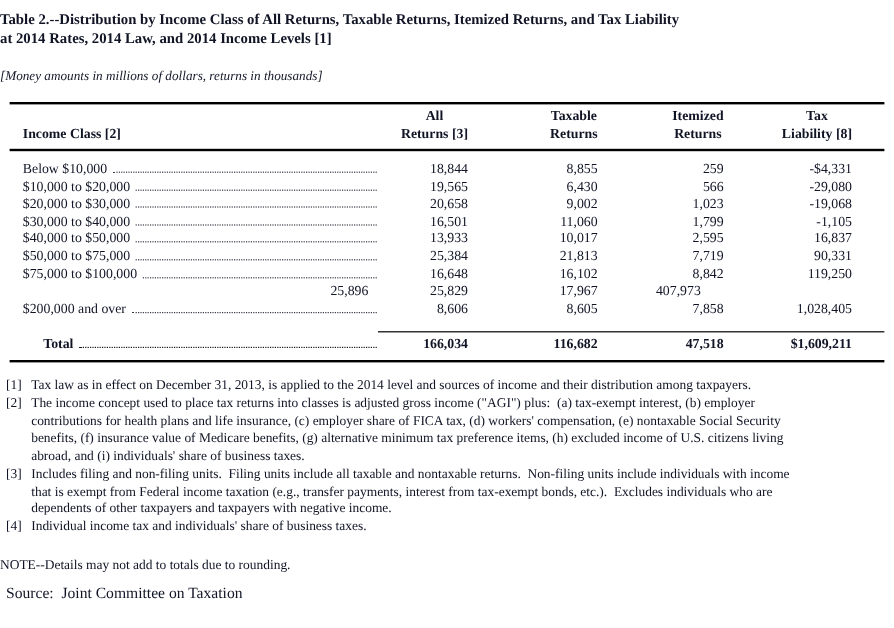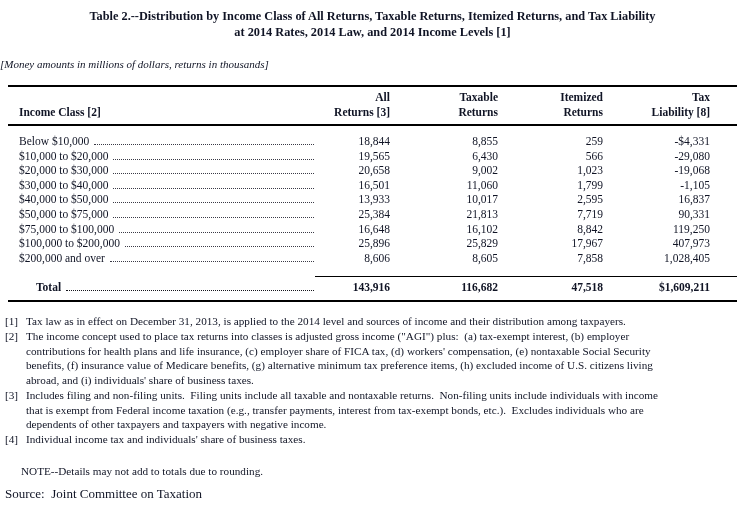--- a/index.html
+++ b/index.html
@@ -6,57 +6,57 @@
   html,body { background:#ffffff; }
   .page {
     position:relative;
     width:745px; height:523px;
     background:#ffffff;
     overflow:hidden;
     font-family:"Liberation Serif","DejaVu Serif",serif;
     color:#101425;
   }
   
-  .title-block { margin-top:8px; text-align:center; font-weight:bold; font-size:12.3px; line-height:16px;font-family:Liberation Serif, serif; }
+  .title-block { margin-top:8px; font-weight:bold; font-size:12.3px; line-height:16px;font-family:Liberation Serif, serif; }
   .subtitle { margin-top:17px; font-style:italic; font-size:11px; line-height:14px; }
 
   
   .table-wrap {
     margin:14px 8px 0 8px;
     border-top:2px solid #000;
     border-bottom:2px solid #000;
     padding-bottom:4px;
   }
   .grid { display:grid; grid-template-columns:1fr 83px 108px 105px 126px; }
   .header-row { align-items:end; padding:3px 0 5px 0; border-bottom:2px solid #000; font-weight:bold; font-size:11.5px; line-height:14.5px; }
   .h-label { padding-left:11px; align-self:end; }
   .h-num { text-align:right; padding-right:8px; }
   .h-num.last { padding-right:27px; }
-  .h-num .ctr { display:inline-block; text-align:right; }
+  .h-num .ctr { display:inline-block; text-align:center; }
 
   .data-rows { padding-top:8px; font-size:11.5px; }
   .row { line-height:14.6px; height:14.6px; }
   .cell-label { display:flex; align-items:baseline; padding-left:11px; overflow:hidden; }
   .cell-label .lbl { white-space:pre; }
   .leader { flex:1 1 auto; border-bottom:1.6px dotted #3a3a46; margin:0 1px 3px 5px; min-width:8px; }
   .cell-num { text-align:right; padding-right:8px; white-space:pre; }
   .cell-num.last { padding-right:27px; }
 
   .rule-partial { margin:11px 0 0 307px; border-top:1.6px solid #000; }
   .total-row { font-weight:bold; font-size:11.5px; line-height:15px; padding:3px 0 1px 0; }
   .total-row .cell-label { padding-left:28px; }
   .total-row .leader { border-bottom:1.8px dotted #15151c; }
 
   
   .footnotes { margin:12px 0 0 5px; font-size:11.2px; line-height:14.7px; }
   .fn { display:flex; }
   .fn-marker { width:21px; flex:0 0 21px; }
   .fn-lines { flex:1; }
   .fn-lines div, .fn-marker, .note-line, .source-line { white-space:pre; }
-  .note-line { margin:17px 0 0 21px; font-size:11.2px; line-height:14.7px; }
+  .note-line { margin:17px 0 0 0; font-size:11.2px; line-height:14.7px; }
   .source-line { margin:9px 0 0 5px; font-size:13px; line-height:14.7px; }
 </style>
 </head>
 <body>
 
 <div class="page">
 
   <div class="title-block">
     <div>Table 2.--Distribution by Income Class of All Returns, Taxable Returns, Itemized Returns, and Tax Liability</div>
     <div>at 2014 Rates, 2014 Law, and 2014 Income Levels [1]</div>
@@ -155,24 +155,20 @@
             <span class="lbl">$75,000 to $100,000</span>
             <span class="leader"></span>
           </div>
         <div class="cell-num">16,648</div>
         <div class="cell-num">16,102</div>
         <div class="cell-num">8,842</div>
         <div class="cell-num last">119,250</div>
       </div>
 
       <div class="grid row">
-        <div class="cell-label">
-            <span class="lbl">$100,000 to $200,000</span>
-            <span class="leader"></span>
-          </div>
         <div class="cell-num">25,896</div>
         <div class="cell-num">25,829</div>
         <div class="cell-num">17,967</div>
         <div class="cell-num last">407,973</div>
       </div>
 
       <div class="grid row">
         <div class="cell-label">
             <span class="lbl">$200,000 and over</span>
             <span class="leader"></span>
@@ -185,21 +181,21 @@
 
     </div>
 
     <div class="rule-partial"></div>
 
     <div class="grid total-row">
       <div class="cell-label">
           <span class="lbl">Total</span>
           <span class="leader"></span>
         </div>
-      <div class="cell-num">143,916</div>
+      <div class="cell-num">166,034</div>
       <div class="cell-num">116,682</div>
       <div class="cell-num">47,518</div>
       <div class="cell-num last">$1,609,211</div>
     </div>
 
   </div>
 
   <div class="footnotes">
 
     <div class="fn">

